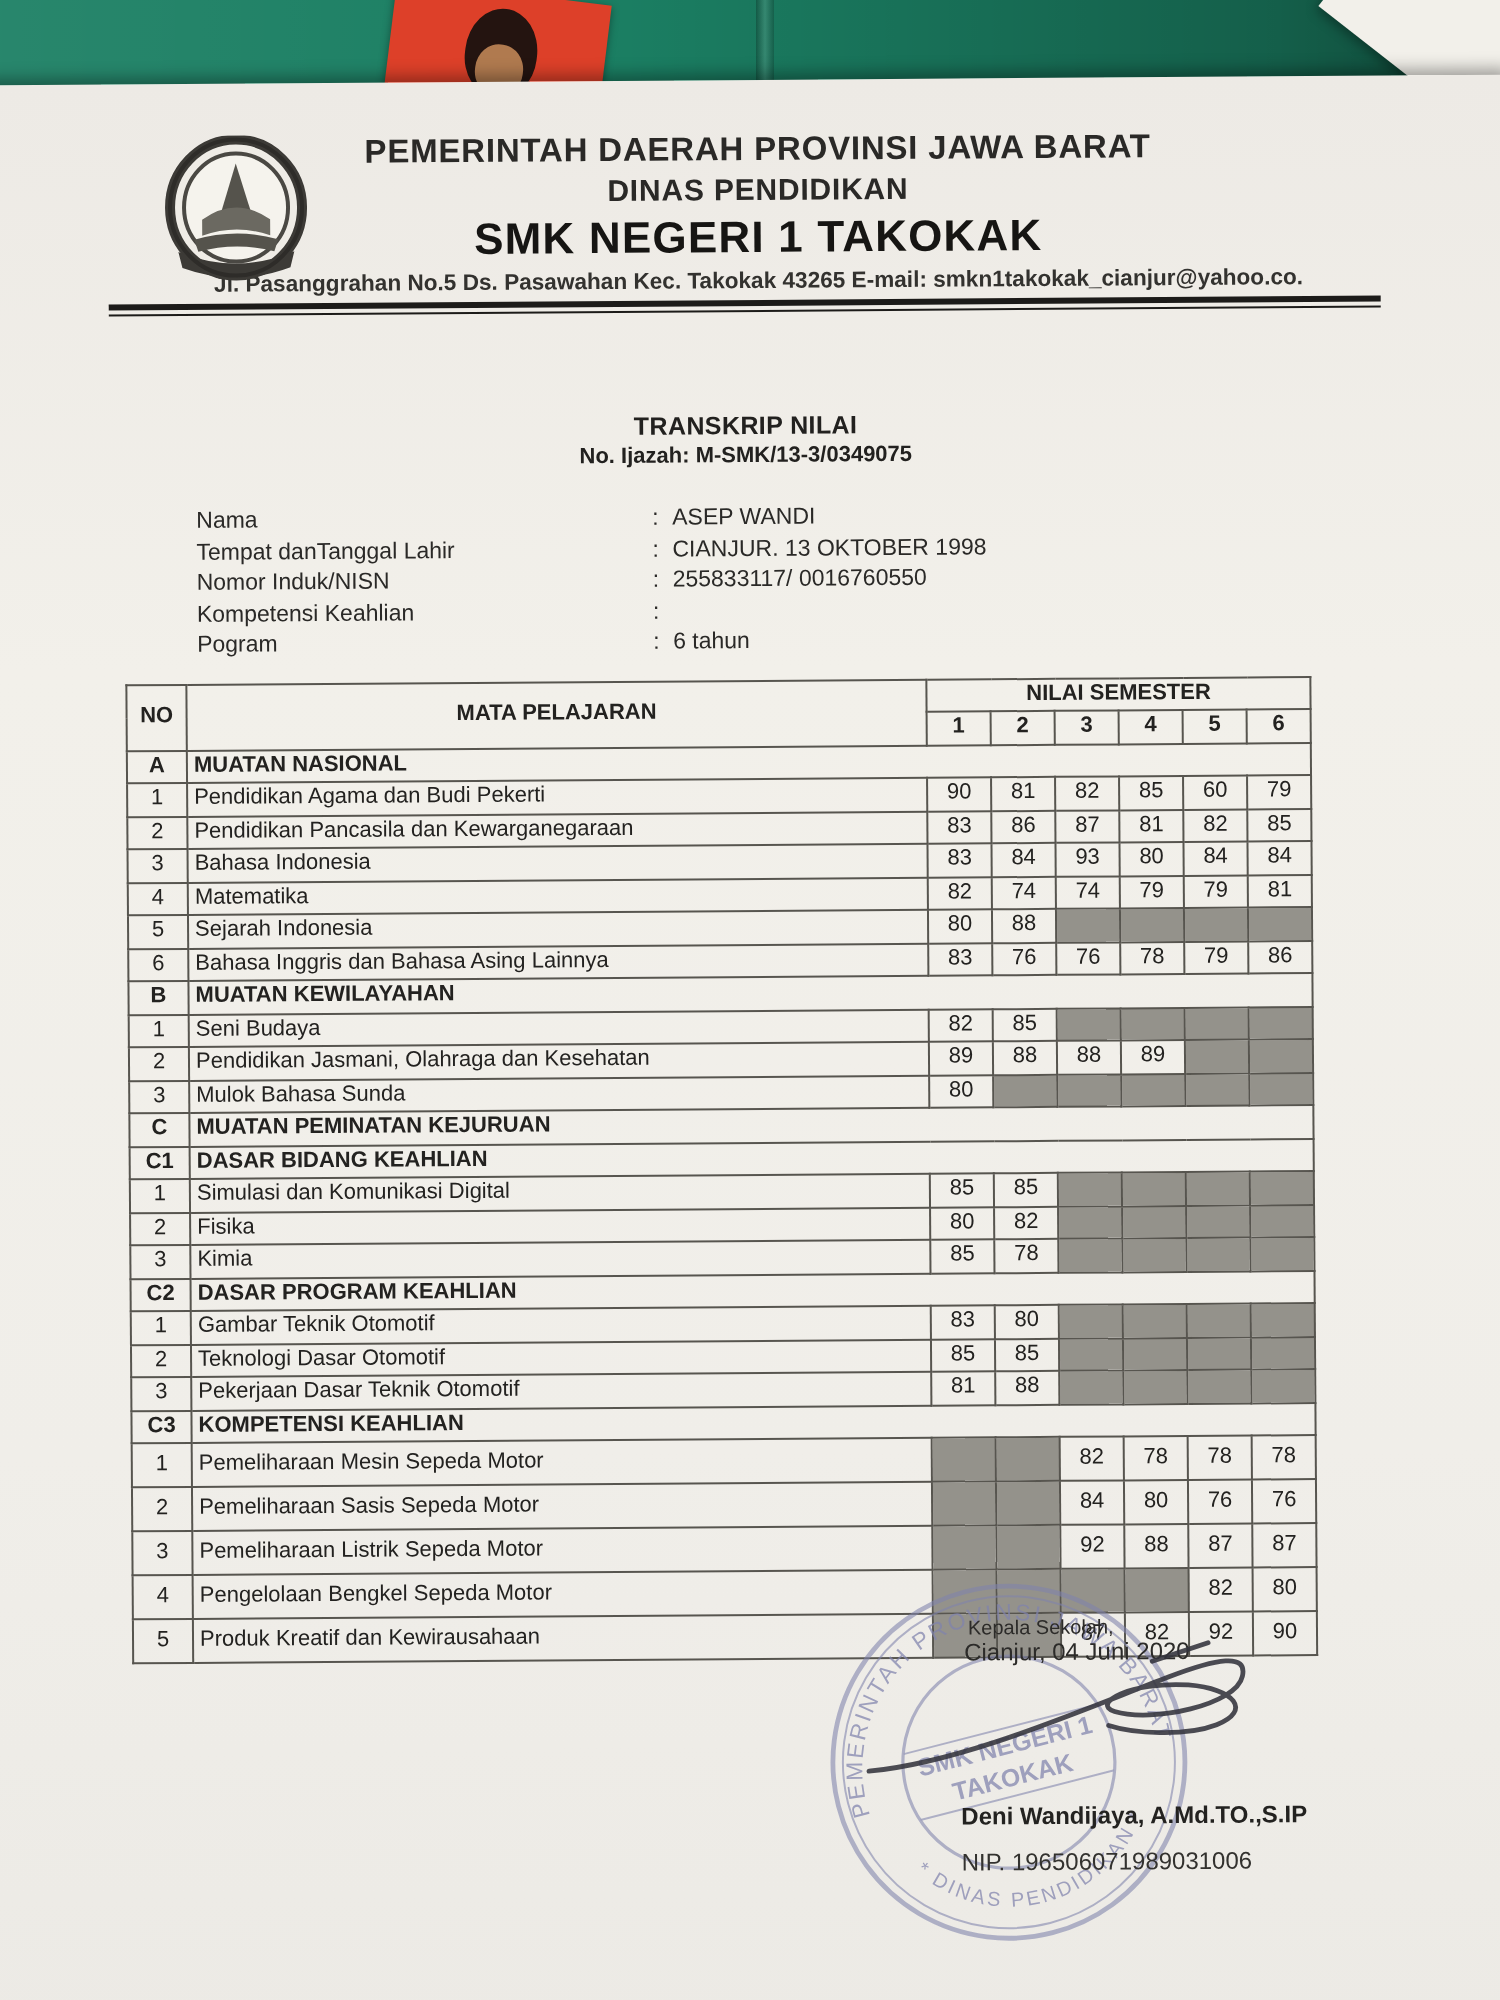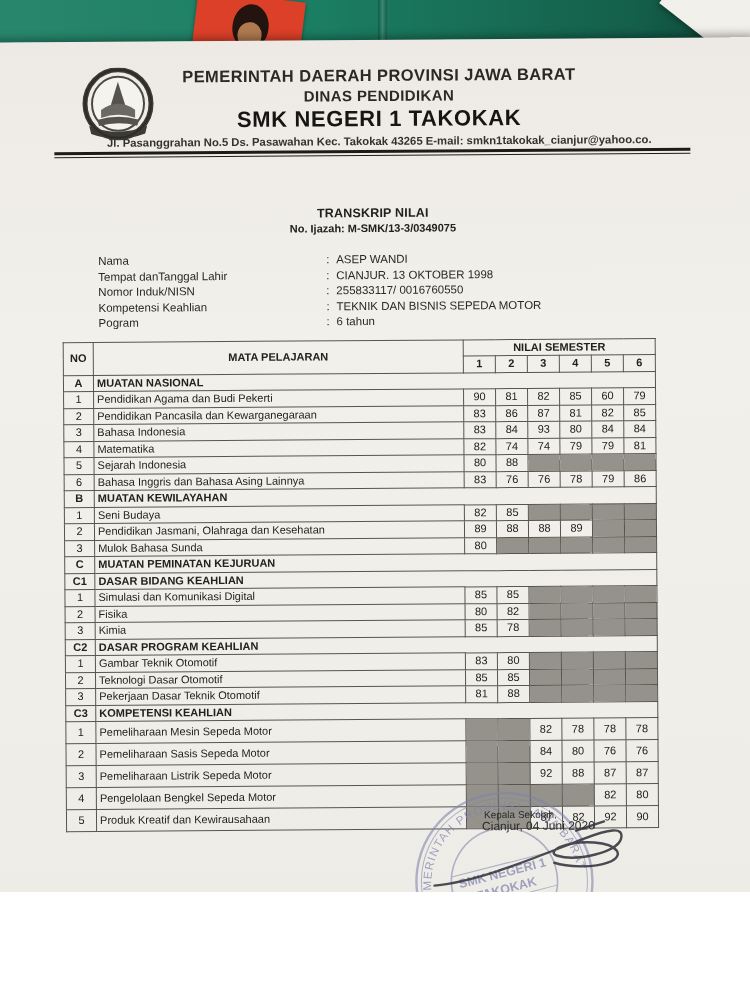--- a/index.html
+++ b/index.html
@@ -1,16 +1,16 @@
 <!DOCTYPE html>
 <html><head>
 <meta charset="utf-8">
 <style>
   html,body{margin:0;padding:0;}
-  .scene{position:relative;width:750px;height:892px;overflow:hidden;
+  .scene{position:relative;width:750px;height:1000px;overflow:hidden;
          background:linear-gradient(100deg,#1d8166 0%,#177señ 0%);
          background-color:#1b7f63;
          font-family:"Liberation Sans",sans-serif;}
   .desk-shade{position:absolute;left:0;top:0;width:750px;height:120px;
       background:linear-gradient(90deg,rgba(255,255,255,.06),rgba(0,0,0,0) 40%,rgba(0,0,0,.25) 85%,rgba(0,0,0,.45));}
   .desk-seam{position:absolute;left:378px;top:0;width:9px;height:60px;
       background:linear-gradient(90deg,rgba(0,0,0,.25),rgba(255,255,255,.12),rgba(0,0,0,.2));}
   .corner-paper{position:absolute;right:-34px;top:-40px;width:110px;height:86px;
       background:#f2f0ea;transform:rotate(38deg);box-shadow:0 2px 6px rgba(0,0,0,.35);}
   
@@ -114,21 +114,20 @@
           <span class="si-value">CIANJUR. 13 OKTOBER 1998</span>
         </div>
         <div class="si-row">
           <span class="si-label">Nomor Induk/NISN</span>
           <span class="si-colon">:</span>
           <span class="si-value">255833117/ 0016760550</span>
         </div>
         <div class="si-row">
           <span class="si-label">Kompetensi Keahlian</span>
           <span class="si-colon">:</span>
-          <span class="si-value bold">TEKNIK DAN BISNIS SEPEDA MOTOR</span>
         </div>
         <div class="si-row">
           <span class="si-label">Pogram</span>
           <span class="si-colon">:</span>
           <span class="si-value">6 tahun</span>
         </div>
       </div>
 
     <table class="grades">
       <colgroup>

